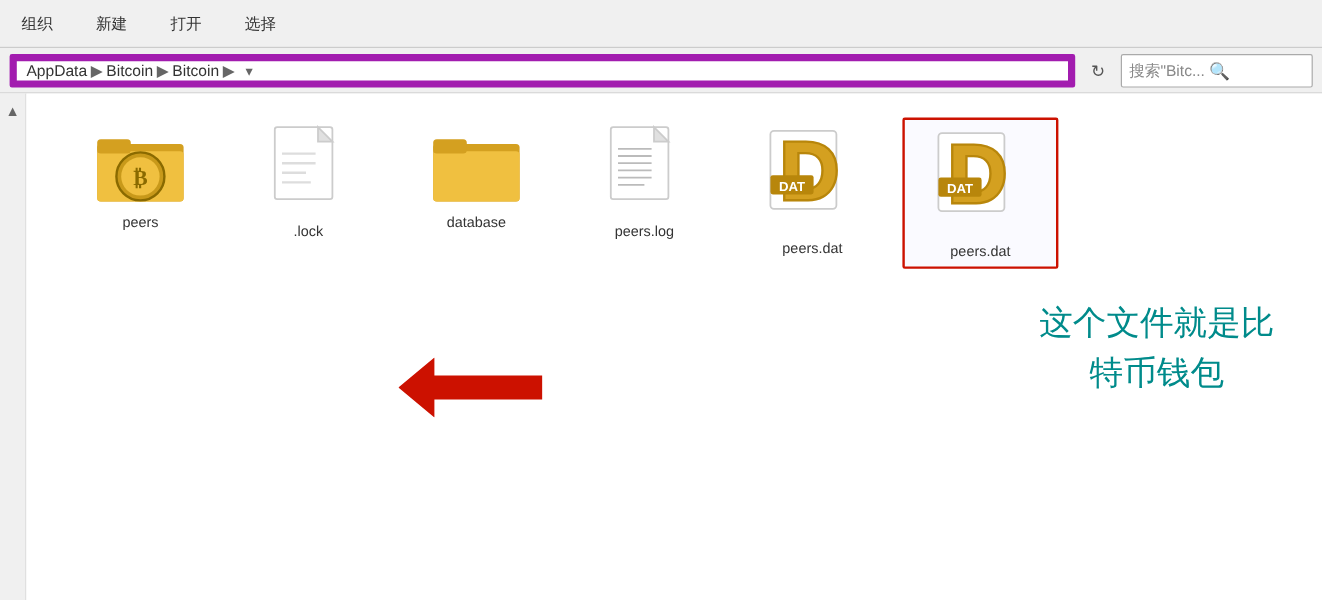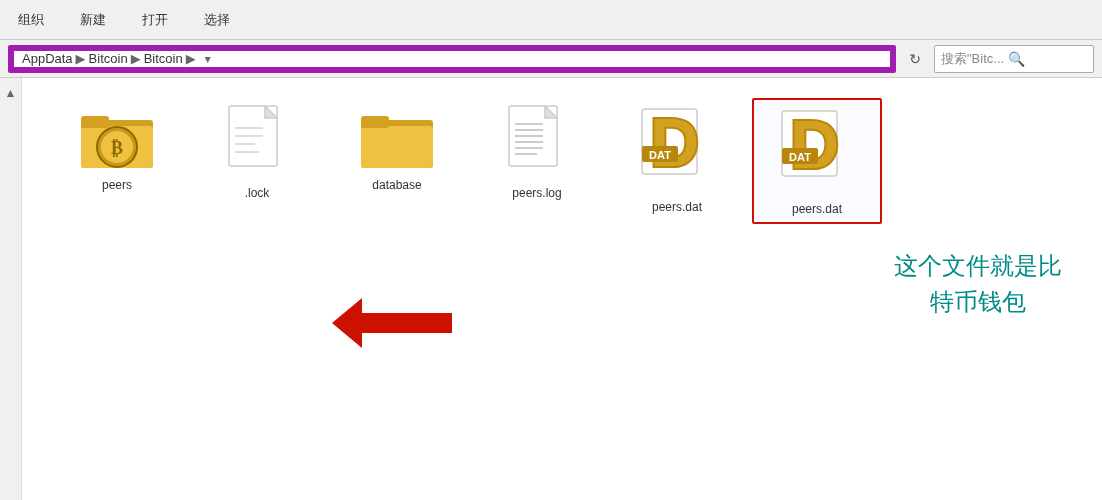--- a/index.html
+++ b/index.html
@@ -260,18 +260,18 @@
       <span class="file-label">peers.dat</span>
     </div>
 
     <div style="position:absolute; left:310px; top:220px; pointer-events:none;">
       <svg width="120" height="50" viewBox="0 0 120 50">
 
         <polygon points="120,15 120,35 30,35 30,50 0,25 30,0 30,15" fill="#cc1100"></polygon>
       </svg>
     </div>
 
-    <div style="position:absolute; right:40px; top:170px; text-align:center; font-size:24px; color:#008b8b; font-weight:500; line-height:1.5; pointer-events:none;">
+    <div style="position:absolute; right:40px; top:170px; text-align:center; font-size:28px; color:#008b8b; font-weight:500; line-height:1.5; pointer-events:none;">
       这个文件就是比<br>特币钱包
     </div>
 
   </div>
 </div>
 
 </body></html>

